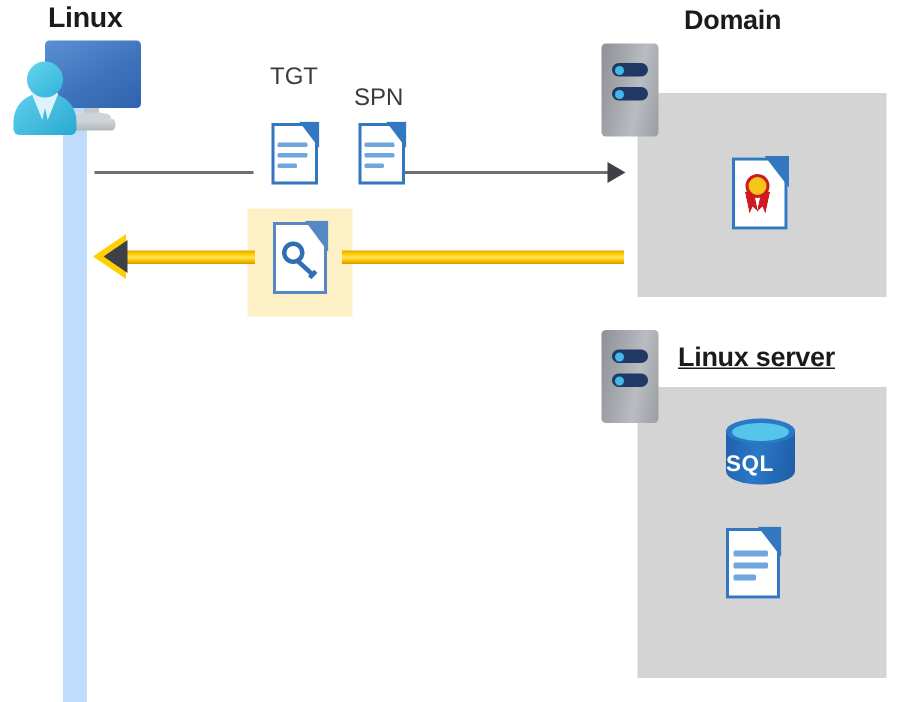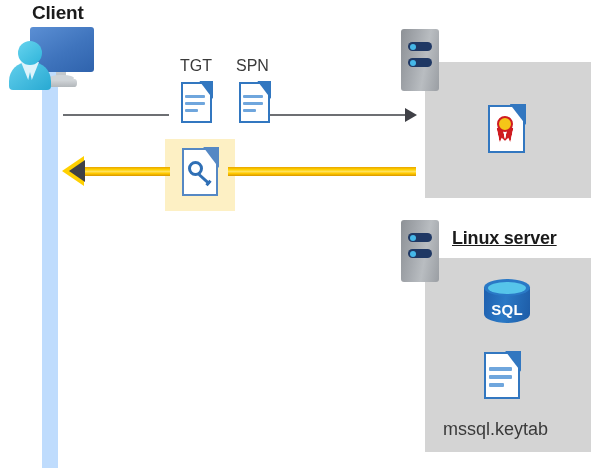--- a/index.html
+++ b/index.html
@@ -21,21 +21,21 @@
     position:absolute;font-weight:bold;color:#1b1b1b;
     letter-spacing:-0.2px;line-height:1.12;
   }
   #client-label{left:32px;top:2px;font-size:19px;}
   #dc-label{left:456px;top:3px;font-size:18px;width:120px;}
   #linux-label{left:452px;top:228px;font-size:18px;text-decoration:underline;}
 
   .lbl-plain{
     position:absolute;color:#3a3a3a;font-size:16px;font-weight:400;
   }
-  #tgt-label{left:180px;top:57px;}
+  #tgt-label{left:180px;top:43px;}
   #spn-label{left:236px;top:57px;}
   #keytab-label{left:443px;top:419px;font-size:18px;color:#3a3a3a;}
 
   
   .panel{position:absolute;background:#d4d4d4;}
   #dc-panel{left:425px;top:62px;width:166px;height:136px;}
   #linux-panel{left:425px;top:258px;width:166px;height:194px;}
 
   
   .server{position:absolute;width:38px;height:62px;border-radius:3px;
@@ -177,32 +177,32 @@
   }
   .db-top{
     position:absolute;left:0;top:0;width:46px;height:17px;border-radius:50%;
     background:#2a79c6;
   }
   .db-top-in{
     position:absolute;left:4px;top:3px;width:38px;height:12px;border-radius:50%;
     background:#56c5ea;
   }
   .db-text{
-    position:absolute;left:0;top:22px;width:46px;text-align:center;
+    position:absolute;left:0;top:22px;width:46px;
     color:#ffffff;font-size:15px;font-weight:bold;letter-spacing:0.3px;
   }
 </style>
 </head>
 <body>
 
 <div class="stage">
 
   <div class="lifeline"></div>
 
-  <div class="lbl-bold" id="client-label">Client</div>
+  <div class="lbl-bold" id="client-label">Linux</div>
 
   <div id="client-icon">
     <div class="mon-screen"></div>
     <div class="mon-neck"></div>
     <div class="mon-base"></div>
     <div class="person-body"></div>
     <div class="person-collar"></div>
     <div class="person-head"></div>
   </div>
 
@@ -248,21 +248,21 @@
   <div class="panel" id="dc-panel"></div>
   <div class="server" id="dc-server">
     <div class="bay b1">
       <div class="led"></div>
     </div>
     <div class="bay b2">
       <div class="led"></div>
     </div>
   </div>
   <div class="lbl-bold" id="dc-label">
-    <br>
+    <span>Domain</span><br>
   </div>
 
   <div class="doc" id="cert-doc">
     <div class="page"></div>
     <div class="fold"></div>
     <div class="seal">
       <div class="ribA"></div>
       <div class="ribB"></div>
       <div class="disc"></div>
     </div>
@@ -287,15 +287,14 @@
   </div>
 
   <div class="doc" id="keytab-doc">
     <div class="page"></div>
     <div class="fold"></div>
     <div class="ln l1"></div>
     <div class="ln l2"></div>
     <div class="ln l3"></div>
   </div>
 
-  <div id="keytab-label" class="lbl-plain">mssql.keytab</div>
 
 </div>
 
 </body></html>

